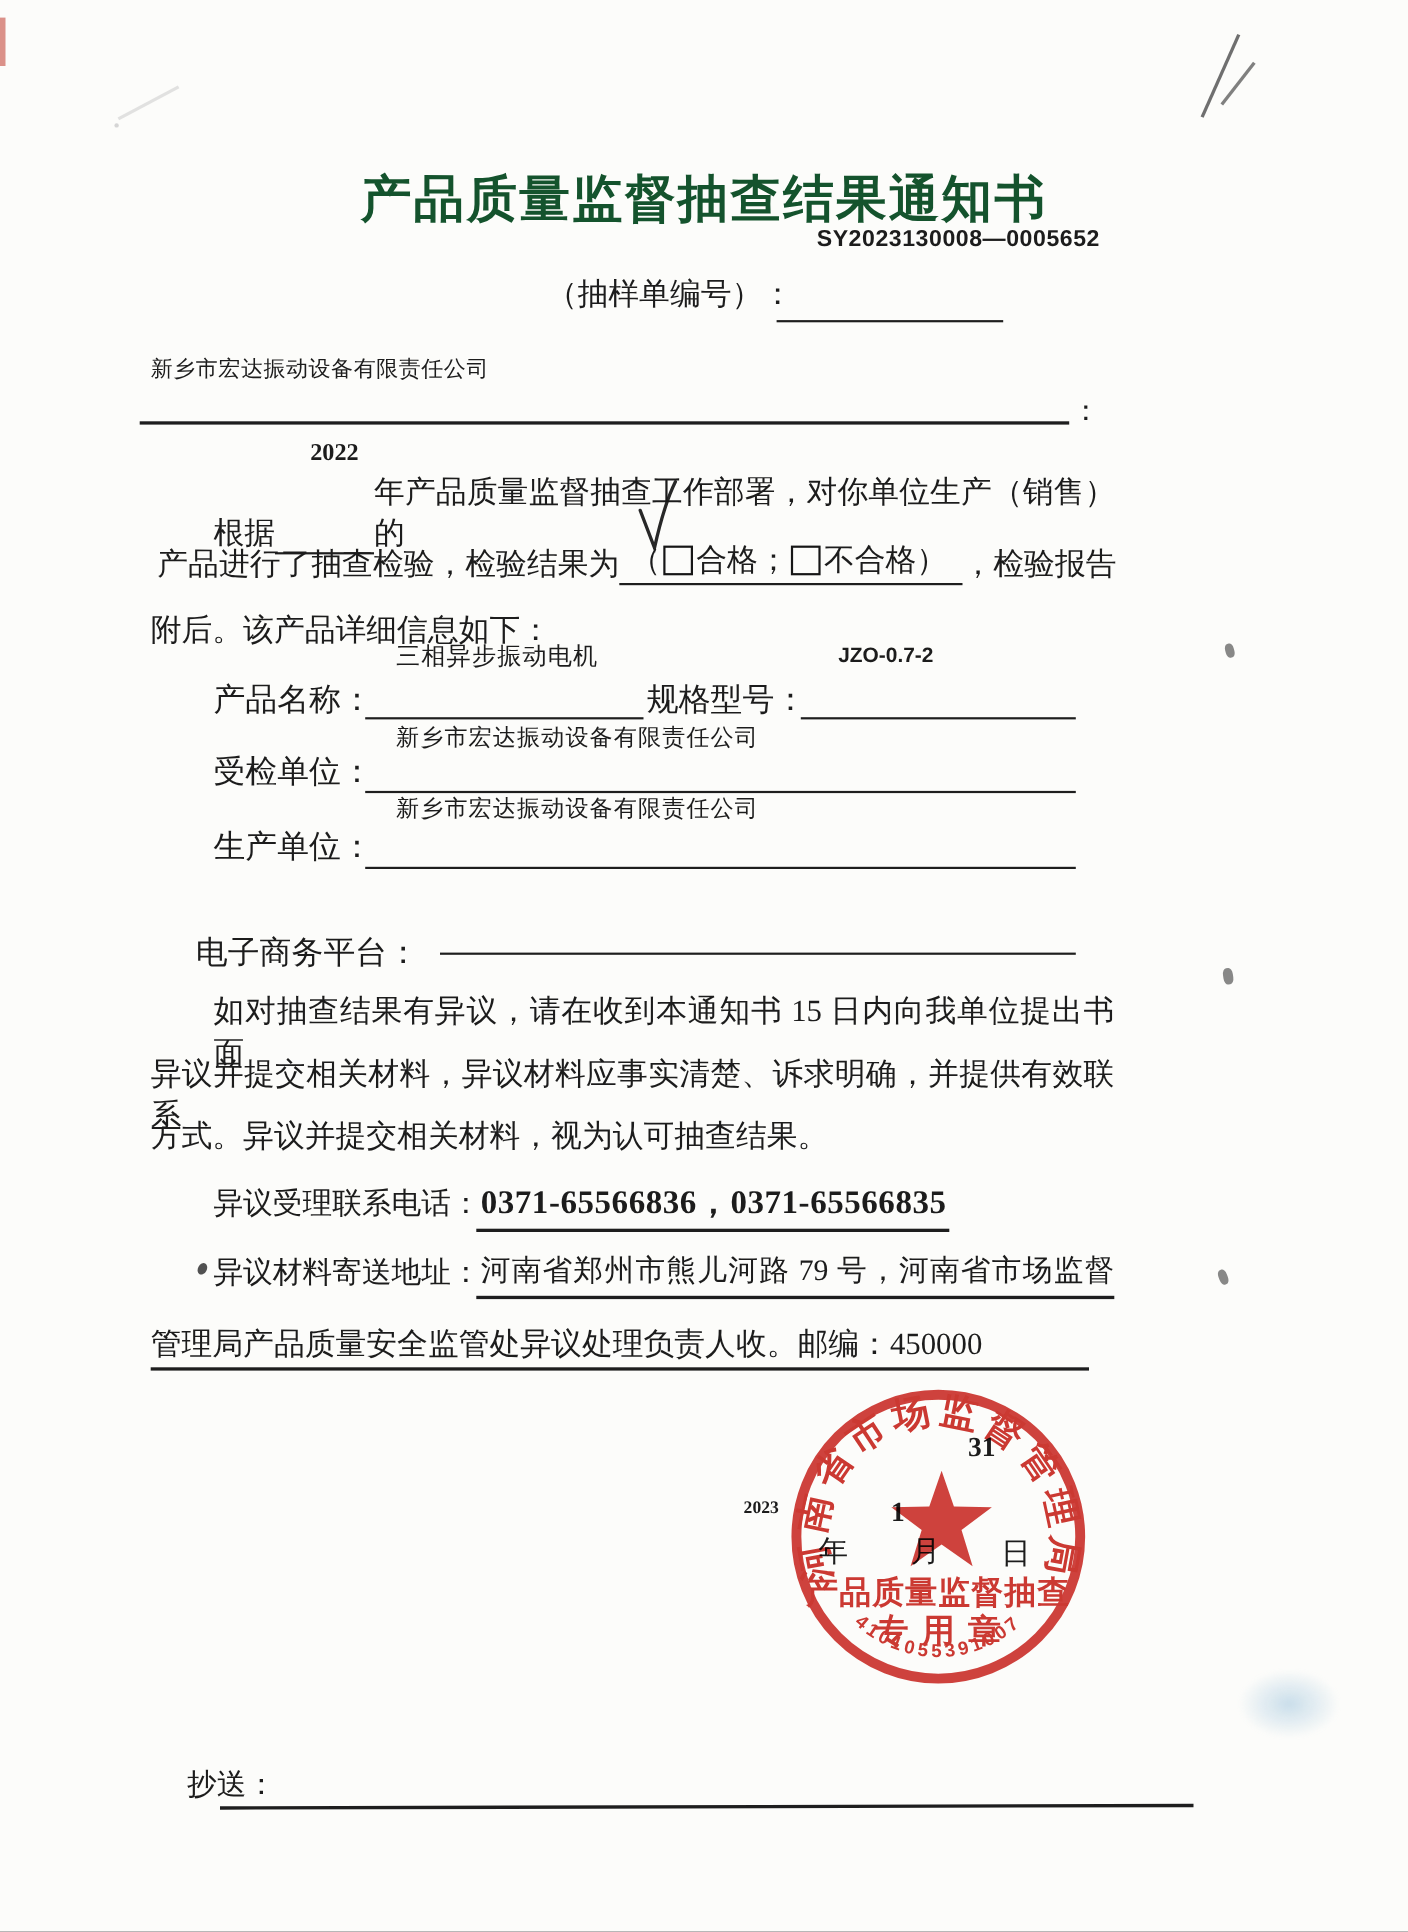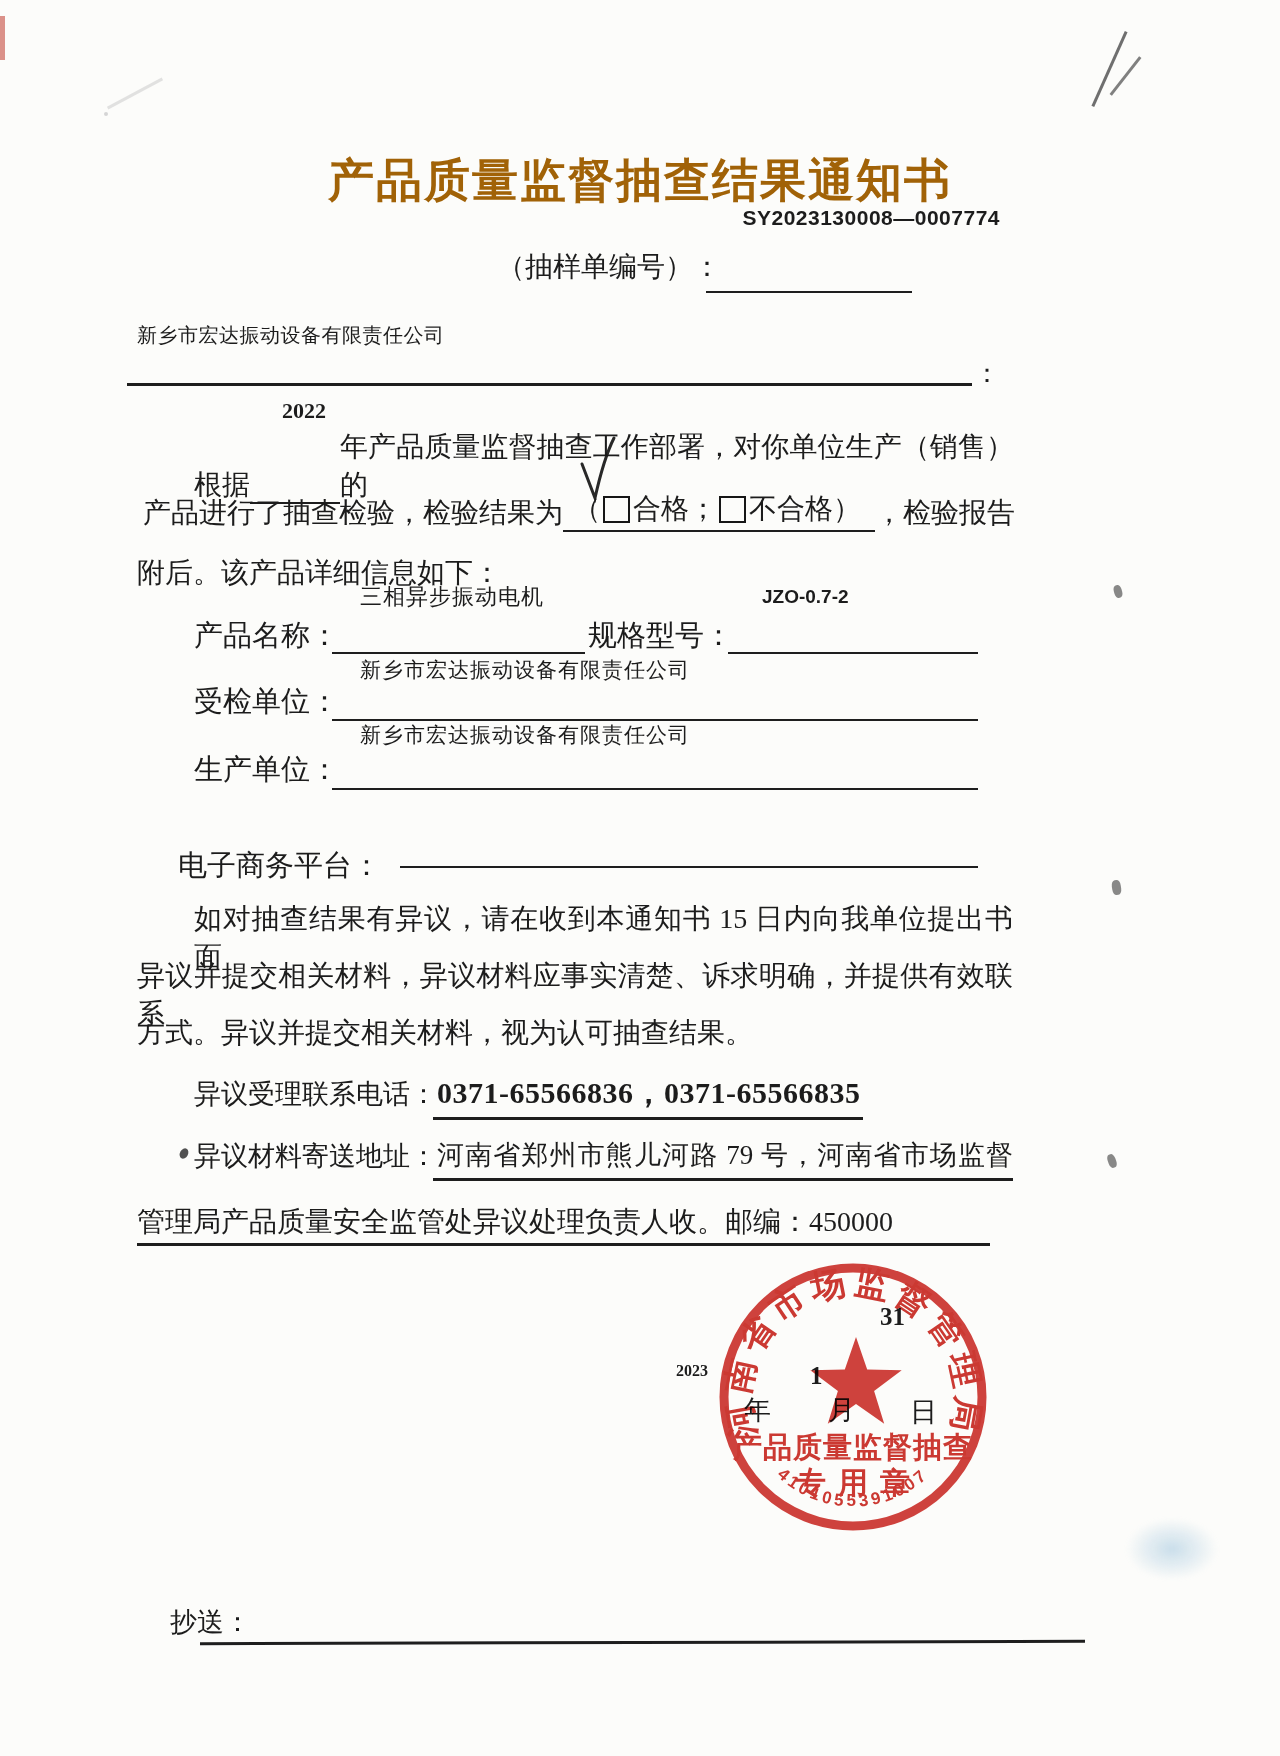--- a/index.html
+++ b/index.html
@@ -29,23 +29,23 @@
   <div class="artifact" style="left:104px;top:112px;width:4px;height:4px;background:#d5d5d5;border-radius:50%;"></div>
   <div class="artifact" style="left:1108px;top:28px;width:3px;height:82px;background:#565656;transform:rotate(24deg);opacity:.85;"></div>
   <div class="artifact" style="left:1124px;top:52px;width:3px;height:48px;background:#606060;transform:rotate(38deg);opacity:.8;"></div>
   <div class="artifact" style="left:1114px;top:585px;width:8px;height:13px;background:#6a6a6a;border-radius:40%;transform:rotate(-15deg);opacity:.8;"></div>
   <div class="artifact" style="left:1112px;top:880px;width:9px;height:15px;background:#6a6a6a;border-radius:40%;transform:rotate(-8deg);opacity:.8;"></div>
   <div class="artifact" style="left:1108px;top:1154px;width:8px;height:14px;background:#6a6a6a;border-radius:40%;transform:rotate(-20deg);opacity:.8;"></div>
   <div class="artifact" style="left:180px;top:1148px;width:8px;height:11px;background:#333;border-radius:50%;transform:rotate(28deg);opacity:.85;"></div>
   <div class="smudge-blue"></div>
   <div class="artifact" style="left:0;top:16px;width:5px;height:44px;background:#c0392b;opacity:.55;"></div>
 
-  <div class="abs title" style="left:0;top:150px;width:1280px;text-align:center;font-size:46px;color:#a16207;">产品质量监督抽查结果通知书</div>
+  <div class="abs title" style="left:0;top:150px;width:1280px;text-align:center;font-size:46px;color:#14532d;">产品质量监督抽查结果通知书</div>
 
-  <div class="abs sans-b" style="left:700px;top:206px;width:300px;text-align:right;font-size:21px;letter-spacing:.5px;">SY2023130008—0007774</div>
+  <div class="abs sans-b" style="left:700px;top:206px;width:300px;text-align:right;font-size:21px;letter-spacing:.5px;">SY2023130008—0005652</div>
 
   <div class="abs" style="left:497px;top:248px;font-size:28px;">（抽样单编号）：</div>
   <div class="rule" style="left:706px;top:291px;width:206px;height:2px;"></div>
 
   <div class="abs" style="left:137px;top:322px;font-size:20px;letter-spacing:.5px;">新乡市宏达振动设备有限责任公司</div>
   <div class="rule" style="left:127px;top:383px;width:845px;height:3px;"></div>
   <div class="abs" style="left:974px;top:356px;font-size:26px;">：</div>
 
   <div class="abs serif-b" style="left:282px;top:398px;font-size:22px;">2022</div>
 

